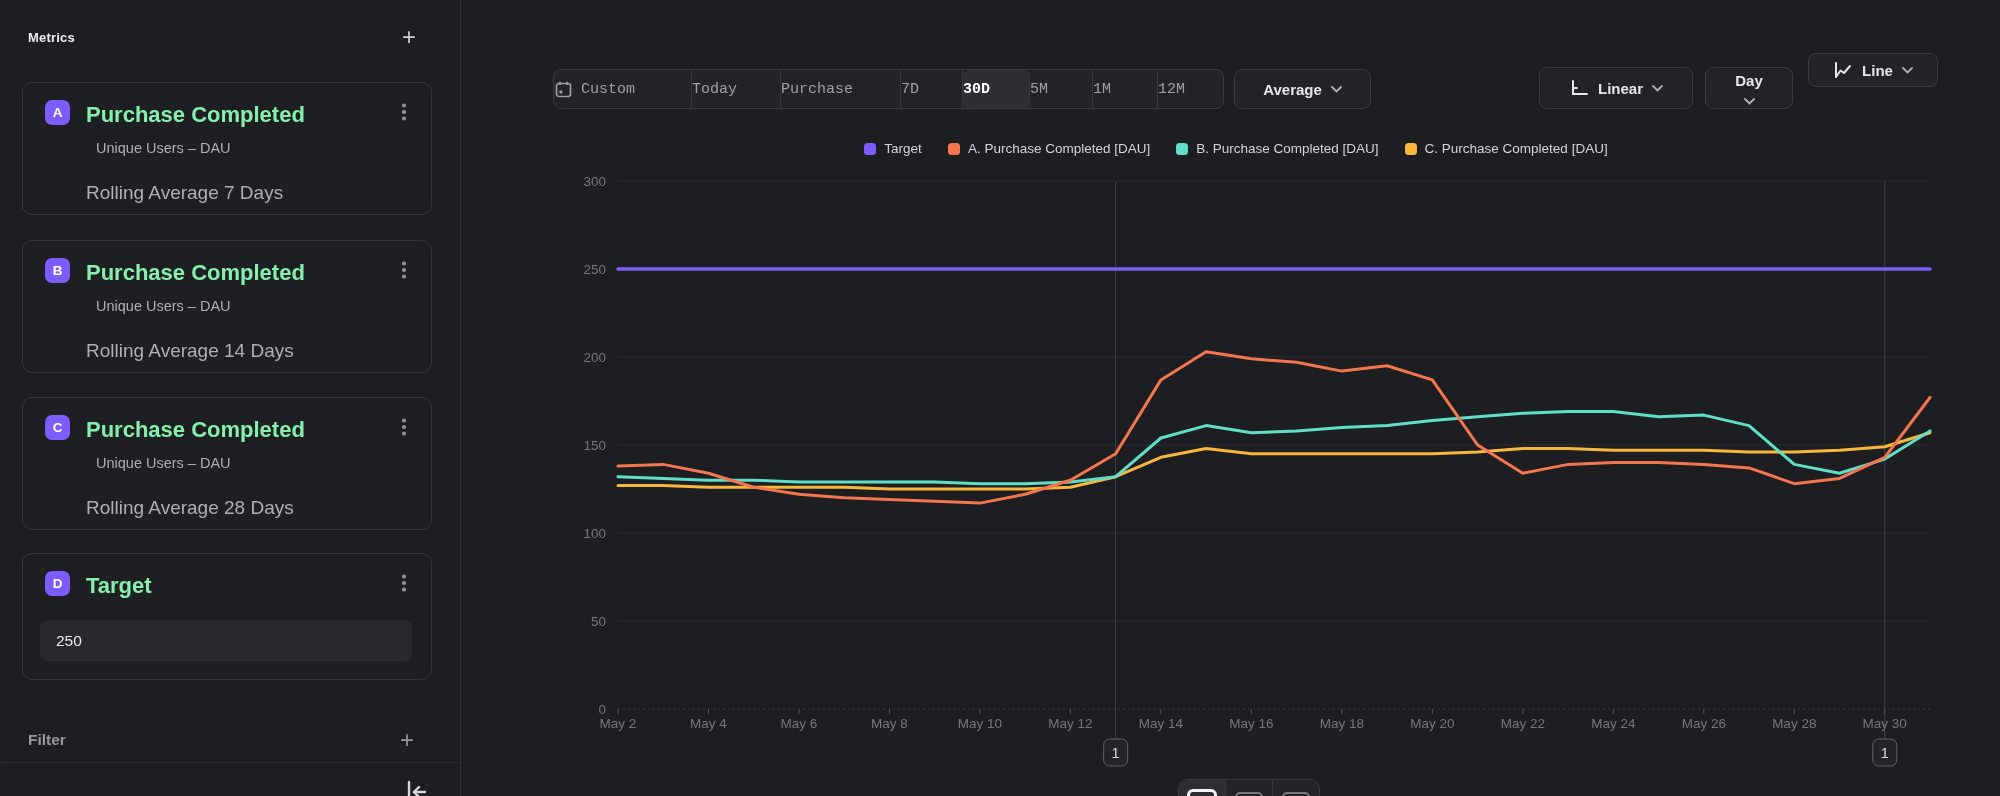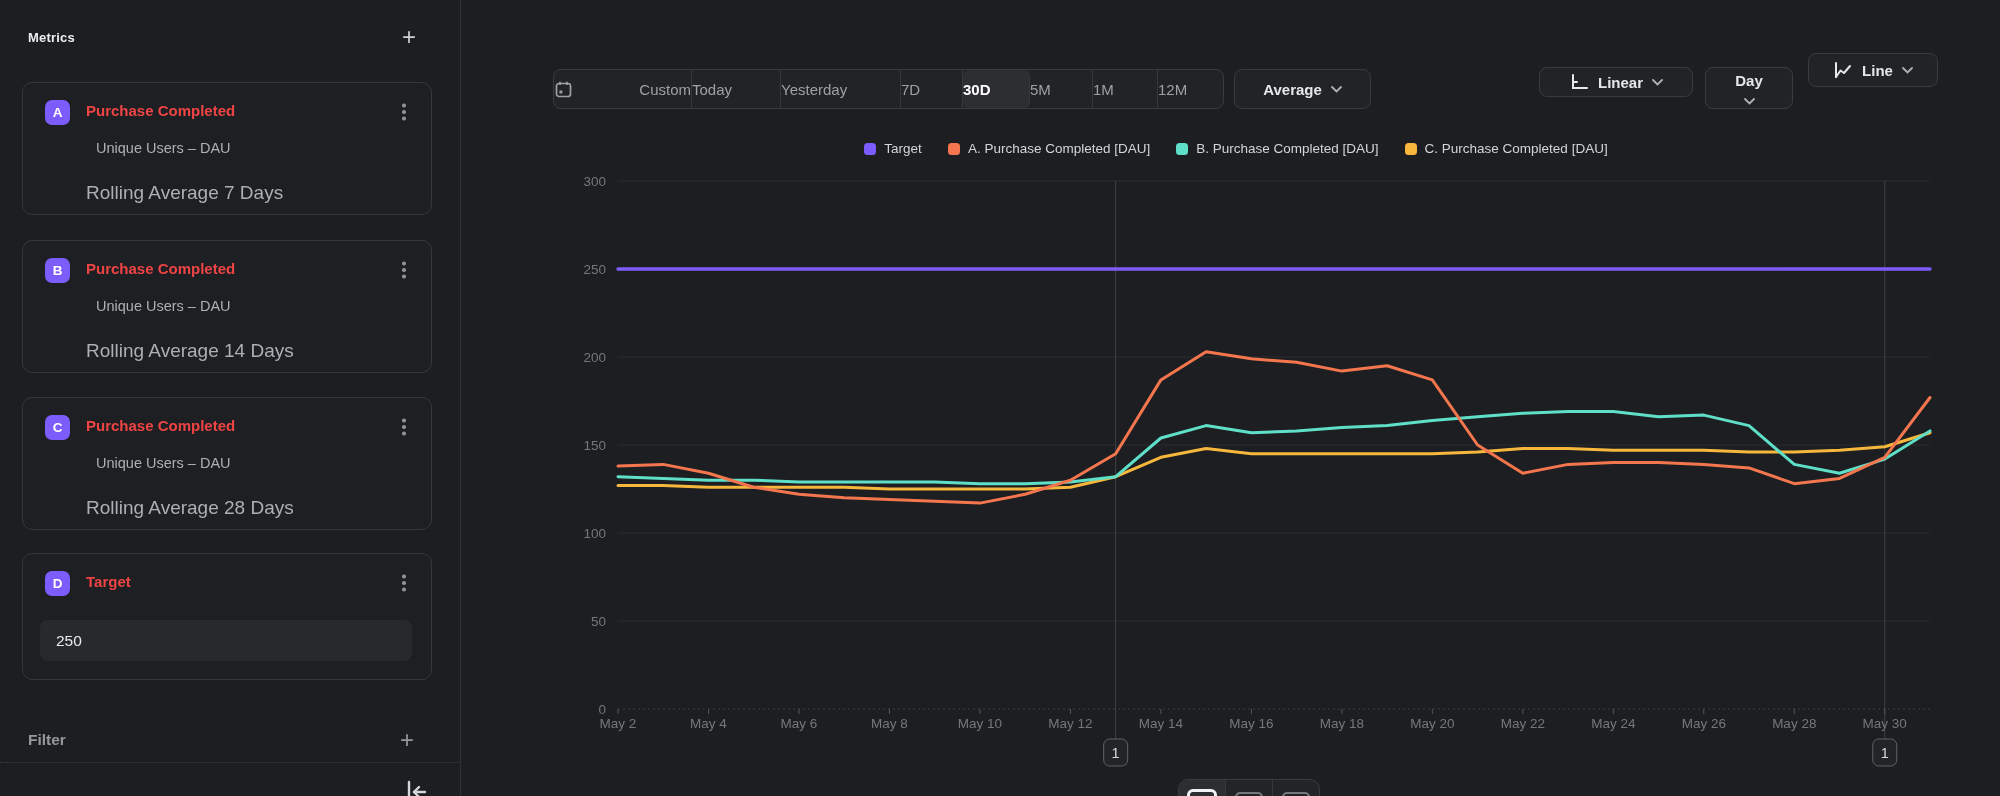--- a/index.html
+++ b/index.html
@@ -11,35 +11,35 @@
   }
   
   .sidebar{position:absolute;left:0;top:0;width:460px;height:796px;border-right:1px solid #303136;}
   .side-header{position:absolute;left:28px;right:44px;top:22px;height:30px;display:flex;align-items:center;justify-content:space-between;}
   .side-header .title{font-size:13px;font-weight:700;color:#ecedef;letter-spacing:.2px;}
   .plus{font-size:24px;font-weight:300;color:#cfd0d4;line-height:20px;cursor:pointer;}
   .plus.dim{color:#97989c;}
   .card{position:absolute;left:22px;width:408px;border:1px solid #36373c;border-radius:10px;background:#1e1f22;}
   .card .badge{position:absolute;left:22px;top:17px;width:25px;height:25px;border-radius:7px;background:#7c5cfa;color:#fff;
     font-size:13.5px;font-weight:700;display:flex;align-items:center;justify-content:center;}
-  .card .ctitle{position:absolute;left:63px;top:19px;font-size:15px;font-weight:700;color:#ef4444;}
+  .card .ctitle{position:absolute;left:63px;top:19px;font-size:22px;font-weight:700;color:#86efac;}
   .card .kebab{position:absolute;right:18px;top:16px;width:18px;height:26px;display:flex;align-items:center;justify-content:center;cursor:pointer;}
   .kebab i{width:3.5px;height:3.5px;border-radius:50%;background:#909195;box-shadow:0 -6.5px 0 #909195,0 6.5px 0 #909195;}
   .card .sub1{position:absolute;left:73px;top:57px;font-size:14.5px;color:#aeafb4;}
   .card .sub2{position:absolute;left:63px;top:99px;font-size:19px;color:#aeafb4;}
   .target-input{position:absolute;left:17px;top:66px;width:340px;height:41px;background:#28292d;border:none;border-radius:8px;
     color:#e8e9eb;font-size:15.5px;padding:0 16px;font-family:"Liberation Sans",sans-serif;outline:none;}
   .filter-row{position:absolute;left:28px;right:46px;top:726px;height:28px;display:flex;align-items:center;justify-content:space-between;}
   .filter-row .title{font-size:15.5px;font-weight:700;color:#97989c;}
   .side-divider{position:absolute;left:0;right:0;top:762px;border-top:1px dotted #3a3b3f;}
   .collapse-btn{position:absolute;right:30px;top:778px;width:28px;height:28px;color:#d6d7d9;cursor:pointer;}
   
   .btn,.seg-wrap{box-sizing:border-box;background:#222327;border:1px solid #3a3b3f;border-radius:8px;}
   .seg-wrap{position:absolute;left:553px;top:69px;height:40px;display:flex;align-items:stretch;overflow:hidden;}
-  .seg{display:flex;align-items:center;justify-content:space-between;gap:8px;font-size:15px;color:#9fa0a4;border-right:1px solid #36373b;cursor:pointer;}
+  .seg{display:flex;align-items:center;justify-content:flex-start;gap:8px;font-size:15px;color:#9fa0a4;border-right:1px solid #36373b;cursor:pointer;font-family:Liberation Mono, monospace;}
   .seg:last-child{border-right:none;}
   .seg.active{background:#2d2e32;color:#ffffff;font-weight:700;border-radius:6px;}
   .btn{position:absolute;height:40px;display:flex;align-items:center;justify-content:center;gap:9px;font-size:15px;color:#e6e7e9;font-weight:700;cursor:pointer;}
   .btn svg{flex:none;}
   .chev{color:#b0b1b5;}
   
   .legend{position:absolute;left:540px;top:141px;width:1392px;display:flex;justify-content:center;gap:26px;align-items:center;}
   .litem{display:flex;align-items:center;gap:8px;font-size:13.5px;color:#d4d5d8;}
   .swatch{width:12px;height:12px;border-radius:3.5px;}
   
@@ -129,21 +129,21 @@
       <rect x="2.5" y="3.5" width="14" height="13" rx="2.5"></rect>
       <path d="M6 1.8 V5 M13 1.8 V5"></path>
       <rect x="5.4" y="10.4" width="3" height="3" rx="0.7" fill="#9fa0a4" stroke="none"></rect>
     </svg>
     <span>Custom</span>
   </div>
   <div class="seg" style="width:88px;">
       <span>Today</span>
     </div>
   <div class="seg" style="width:119px;">
-      <span>Yesterday</span>
+      <span>Purchase</span>
     </div>
   <div class="seg" style="width:61px;">
       <span>7D</span>
     </div>
   <div class="seg active" style="width:66px;">
       <span>30D</span>
     </div>
   <div class="seg" style="width:62px;">
       <span>5M</span>
     </div>
@@ -155,21 +155,21 @@
     </div>
 </div>
 
 <div class="btn" style="left:1234px;top:69px;width:137px;">
   <span>Average</span>
   <svg class="chev" width="11" height="7" viewBox="0 0 11 7" fill="none" stroke="currentColor" stroke-width="1.8" stroke-linecap="round">
       <path d="M1 1 L5.5 5.5 L10 1"></path>
     </svg>
 </div>
 
-<div class="btn" style="left:1539px;top:67px;width:154px;height:30px;">
+<div class="btn" style="left:1539px;top:67px;width:154px;height:42px;">
   <svg width="20" height="20" viewBox="0 0 20 20" fill="none" stroke="#e6e7e9" stroke-width="2" stroke-linecap="round">
     <path d="M4 3 V16 H18"></path>
       <path d="M4 10 H8"></path>
   </svg>
   <span>Linear</span>
   <svg class="chev" width="11" height="7" viewBox="0 0 11 7" fill="none" stroke="currentColor" stroke-width="1.8" stroke-linecap="round">
       <path d="M1 1 L5.5 5.5 L10 1"></path>
     </svg>
 </div>
 

